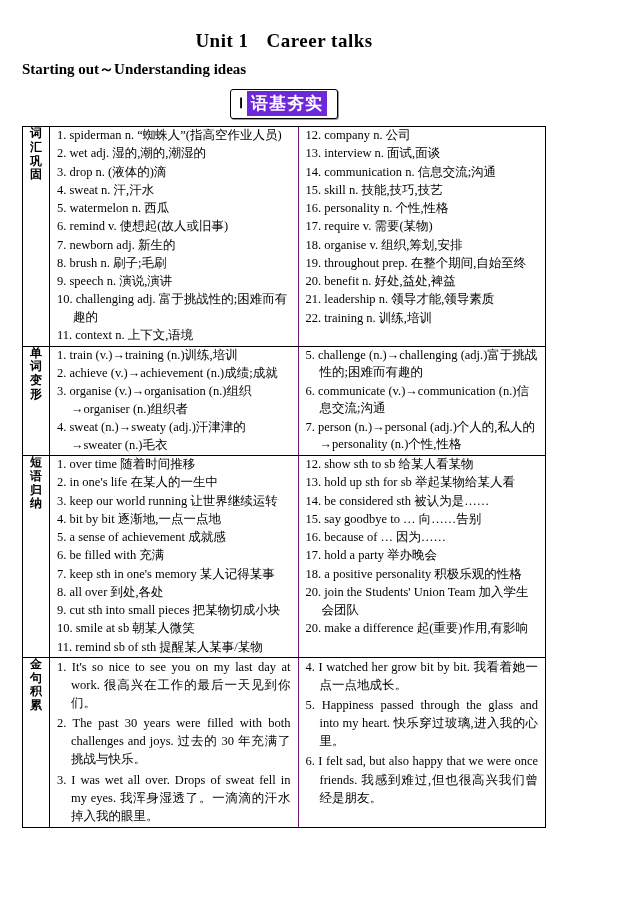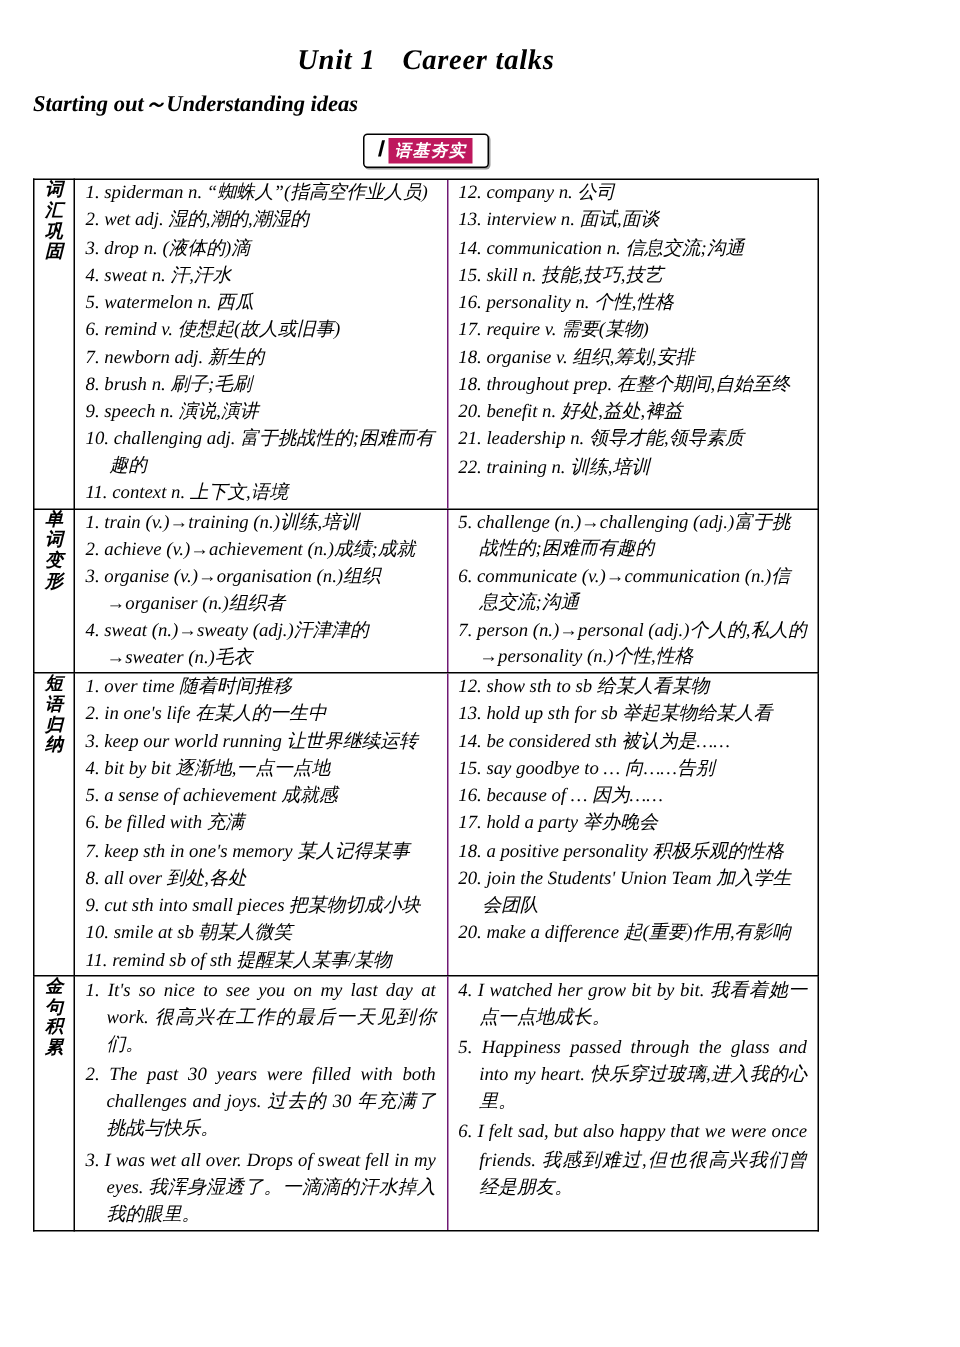--- a/index.html
+++ b/index.html
@@ -13,21 +13,20 @@
     font-family: "Liberation Serif", serif;
     color: #000;
     overflow: hidden;
   }
   .page {
     position: relative;
     width: 568px;
     height: 898px;
     box-sizing: border-box;
     padding: 18px 22px 0 22px;
-    font-style: italic;
   }
   .title {
     text-align: center;
     font-family: "Liberation Serif", serif;
     font-weight: bold;
     font-size: 19px;
     letter-spacing: 0.5px;
     margin-top: 12px;
     margin-bottom: 8px;
   }
@@ -55,24 +54,24 @@
     background: #fff;
     box-shadow: 1px 1px 0 #999;
   }
   .banner-num {
     font-family: "Liberation Serif", serif;
     font-weight: bold;
     font-size: 14px;
     margin-right: 4px;
   }
   .banner-text {
-    background: #be185d;
+    background: #6d28d9;
     color: #fff;
     font-family: "DejaVu Sans", sans-serif;
-    font-size: 11px;
+    font-size: 17px;
     font-weight: bold;
     padding: 1px 4px;
     letter-spacing: 1px;
   }
 
   table.main {
     width: 100%;
     border-collapse: collapse;
     table-layout: fixed;
   }
@@ -174,21 +173,21 @@
               <div class="item wide">11. context n. 上下文,语境</div>
             </div>
             <div class="col divider">
               <div class="item wide">12. company n. 公司</div>
               <div class="item wide">13. interview n. 面试,面谈</div>
               <div class="item wide">14. communication n. 信息交流;沟通</div>
               <div class="item wide">15. skill n. 技能,技巧,技艺</div>
               <div class="item wide">16. personality n. 个性,性格</div>
               <div class="item wide">17. require v. 需要(某物)</div>
               <div class="item wide">18. organise v. 组织,筹划,安排</div>
-              <div class="item wide">18. throughout prep. 在整个期间,自始至终</div>
+              <div class="item wide">19. throughout prep. 在整个期间,自始至终</div>
               <div class="item wide">20. benefit n. 好处,益处,裨益</div>
               <div class="item wide">21. leadership n. 领导才能,领导素质</div>
               <div class="item wide">22. training n. 训练,培训</div>
             </div>
           </div>
         </td>
       </tr>
 
       <tr>
         <td class="label">

